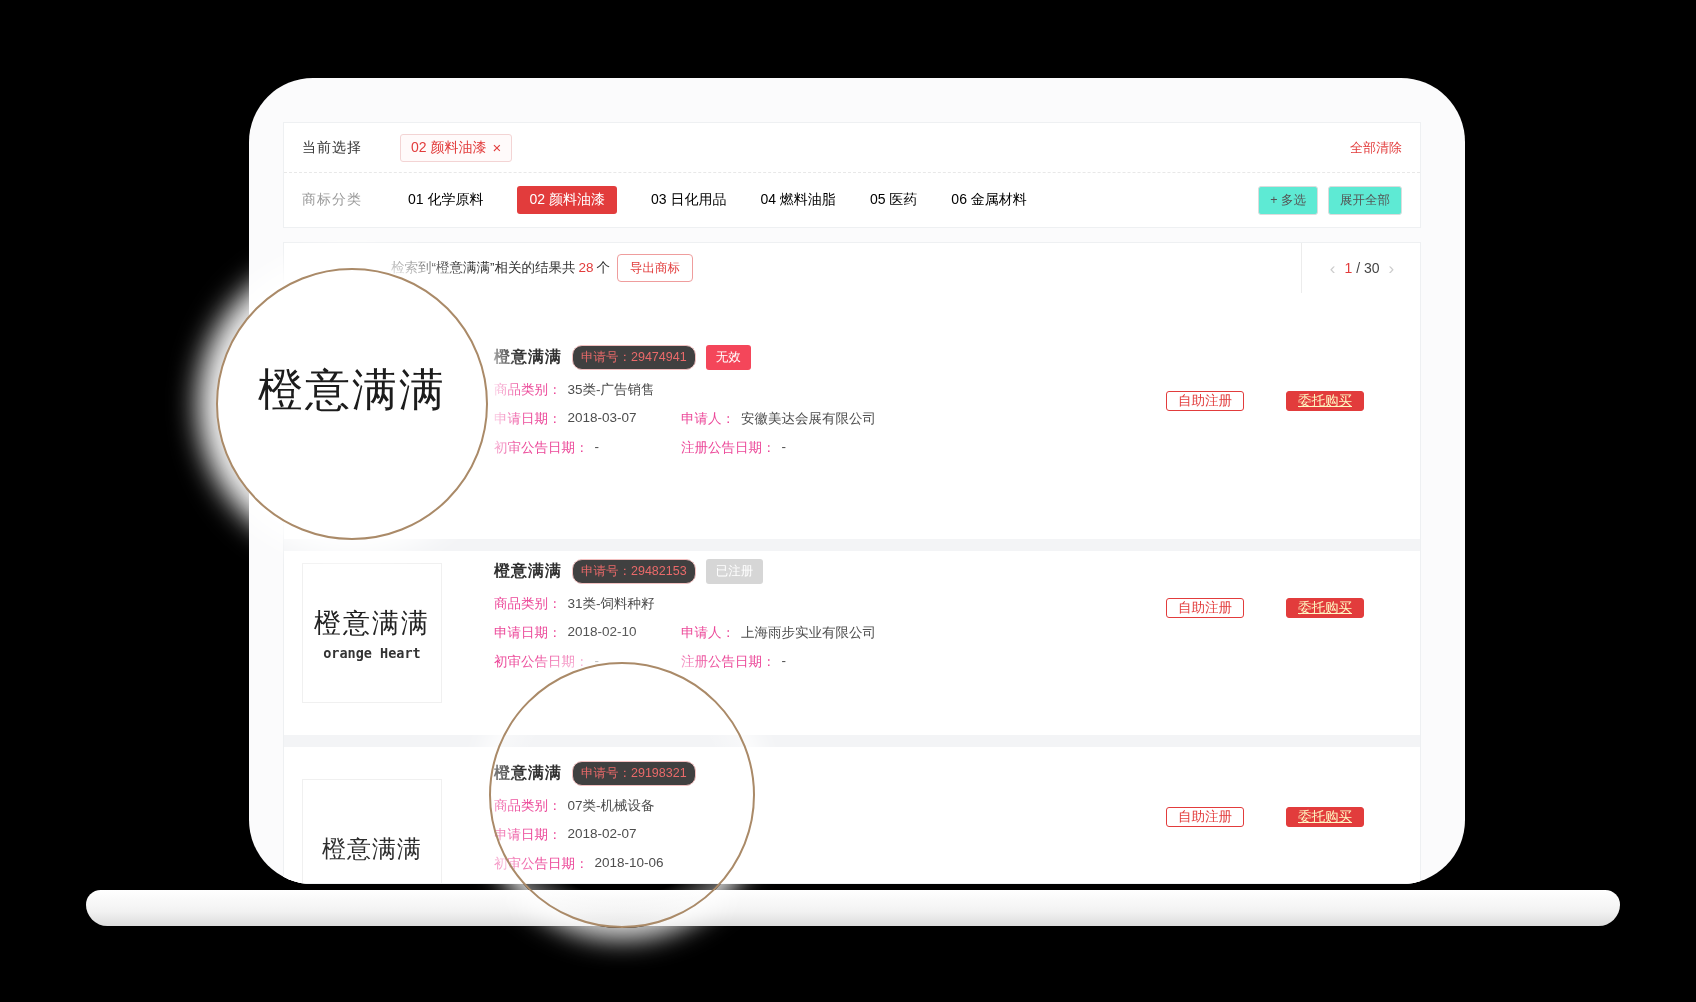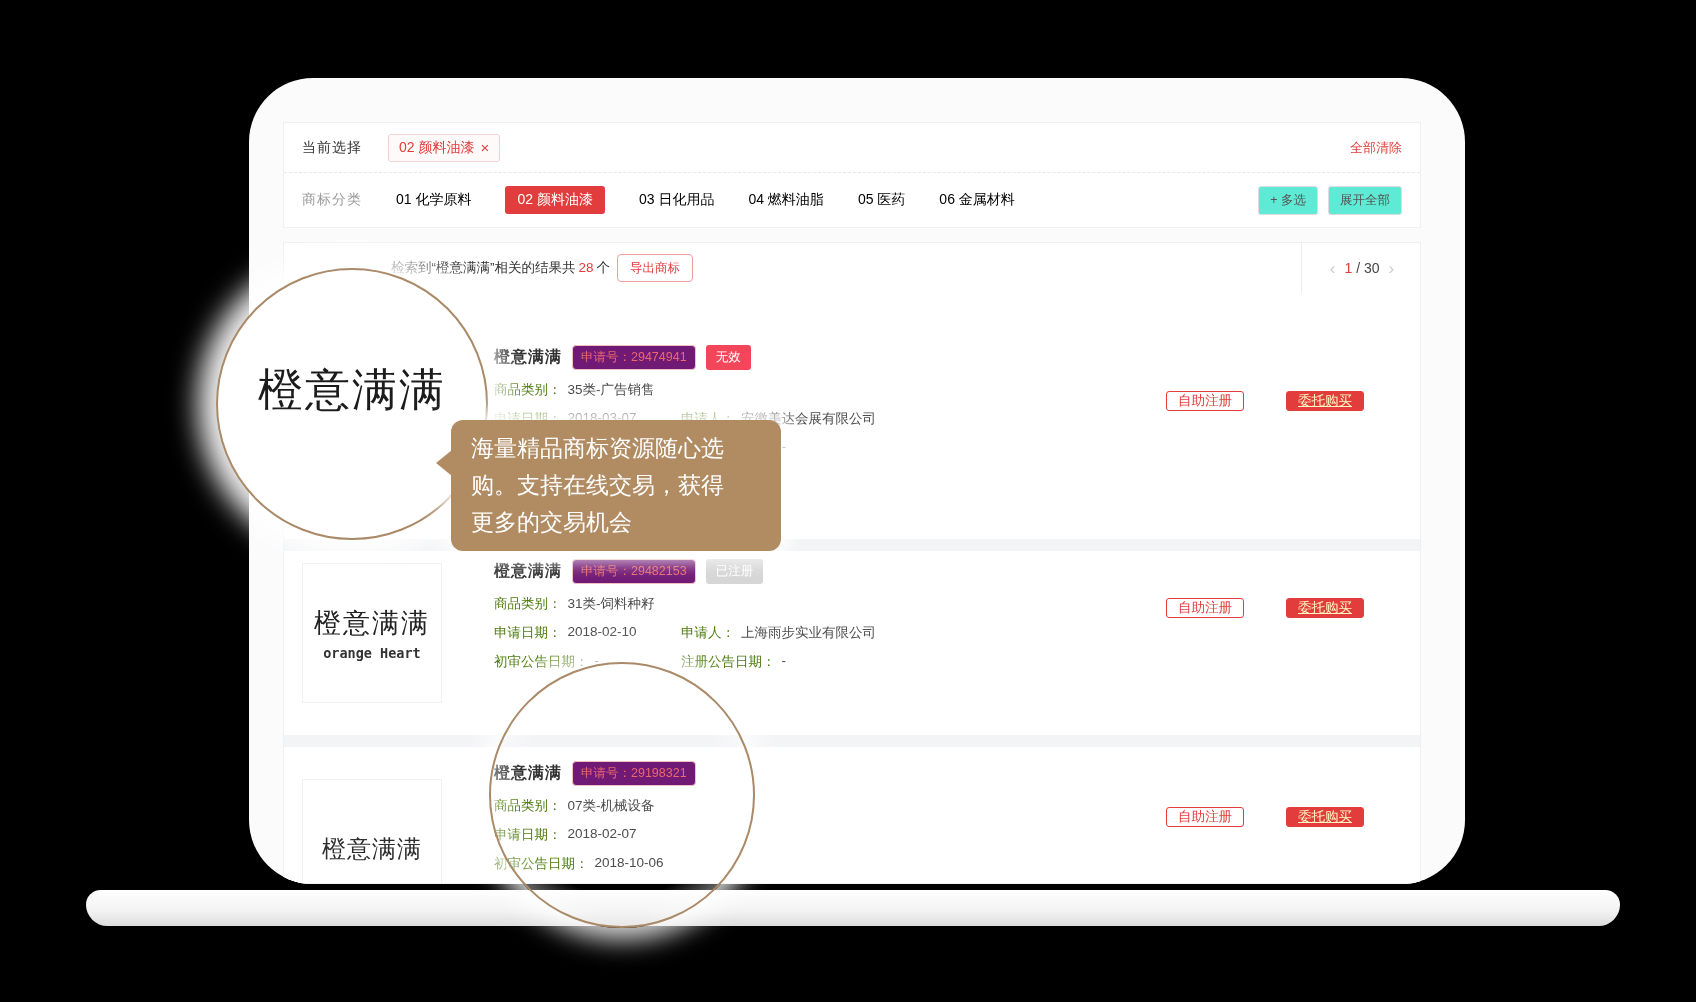--- a/index.html
+++ b/index.html
@@ -13,21 +13,21 @@
 
   
   .screen{position:absolute;left:249px;top:78px;width:1216px;height:806px;
           background:#fbfbfc;border-radius:64px;overflow:hidden;}
 
   .panel{position:absolute;background:#fff;border:1px solid #eef0f2;box-sizing:border-box;}
   .filters{left:34px;top:44px;width:1138px;height:106px;}
   .results{left:34px;top:164px;width:1138px;height:642px;overflow:hidden;}
 
   
-  .f-row{display:flex;align-items:center;padding:0 18px;box-sizing:border-box;}
+  .f-row{display:flex;align-items:center;padding:0 18px;box-sizing:border-box;gap:12px;}
   .f-row.top{height:50px;border-bottom:1px dashed #e8e8e8;}
   .f-row.bottom{height:54px;}
   .f-label{font-size:14px;color:#333;margin-right:26px;letter-spacing:1px;}
   .f-label.gray{color:#9a9a9a;margin-right:34px;}
   .chip{display:inline-flex;align-items:center;gap:6px;background:#fffafa;border:1px solid #f3d4d4;
         color:#e23c3c;font-size:14px;padding:4px 10px;border-radius:3px;cursor:pointer;}
   .chip .x{font-size:15px;line-height:1;}
   .clear-all{margin-left:auto;color:#e23c3c;font-size:13px;cursor:pointer;}
   .cats{display:flex;align-items:center;gap:34px;}
   .cat{font-size:14px;color:#000000;cursor:pointer;white-space:nowrap;}
@@ -64,28 +64,28 @@
           align-items:center;justify-content:center;}
   .row1 .tm-box{top:20px;}  .row2 .tm-box{top:12px;}  .row3 .tm-box{top:32px;}
   .mark-serif{font-family:"DejaVu Serif","Liberation Serif",serif;font-size:27px;color:#222;letter-spacing:2px;}
   .mark-mono{font-family:"DejaVu Sans Mono","Liberation Mono",monospace;font-size:13.5px;font-weight:700;color:#333;margin-top:4px;}
   .mark-plain{font-size:24px;color:#2e2e2e;letter-spacing:1px;}
 
   .details{position:absolute;left:210px;}
   .row1 .details{top:52px;} .row2 .details{top:8px;} .row3 .details{top:14px;}
   .title-line{display:flex;align-items:center;gap:10px;}
   .tm-title{font-size:16px;font-weight:700;color:#2f2f2f;letter-spacing:1px;}
-  .appno{font-size:12.5px;color:#e96a6a;border:1px solid #f2c0c0;background:#701a75;
-         padding:3px 8px;border-radius:4px;}
+  .appno{font-size:12.5px;color:#e96a6a;border:1px solid #f2c0c0;background:#404040;
+         padding:3px 8px;border-radius:10px;}
   .status{font-size:12.5px;color:#fff;padding:4px 10px;border-radius:3px;}
   .status.invalid{background:#f4465a;}
   .status.registered{background:#d6d6d6;}
   .d-line{display:flex;margin-top:11px;font-size:13.5px;}
   .d-col{min-width:187px;display:flex;}
-  .d-lb{color:#4d7c0f;margin-right:6px;white-space:nowrap;}
+  .d-lb{color:#ec4899;margin-right:6px;white-space:nowrap;}
   .d-v{color:#4d4d4d;white-space:nowrap;}
 
   .actions{position:absolute;right:56px;display:flex;gap:14px;}
   .row1 .actions{top:98px;} .row2 .actions{top:47px;} .row3 .actions{top:60px;}
   .btn{width:78px;height:20px;font-size:13.5px;border-radius:3px;cursor:pointer;
        display:flex;align-items:center;justify-content:center;box-sizing:border-box;margin-left:28px;}
   .btn.outline{border:1px solid #e23c3c;color:#e23c3c;background:#fff;}
   .btn.solid{background:#e23c3c;color:#fef9c3;border:1px solid #e23c3c;text-decoration:underline;}
 
   
@@ -272,16 +272,13 @@
         </div>
       </div>
     </div>
   </div>
 
   <div class="lens lens1">
     <span class="big">橙意满满</span>
   </div>
   <div class="lens lens2"></div>
 
-  <div class="tip tip1">海量精品商标资源随心选
-购。支持在线交易，获得
-更多的交易机会</div>
 </div>
 
 </body></html>

